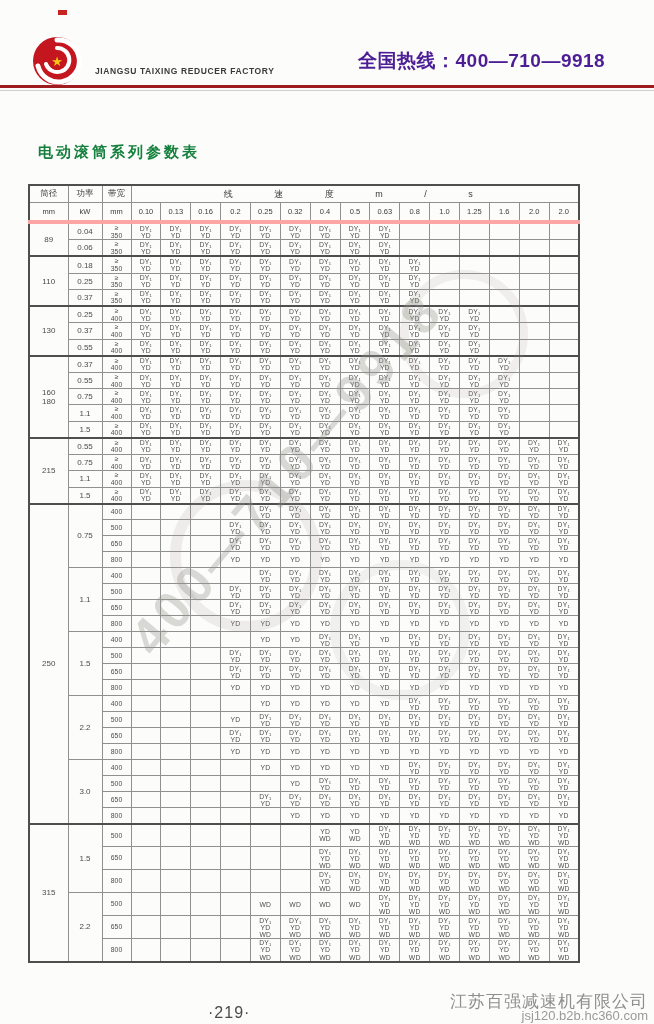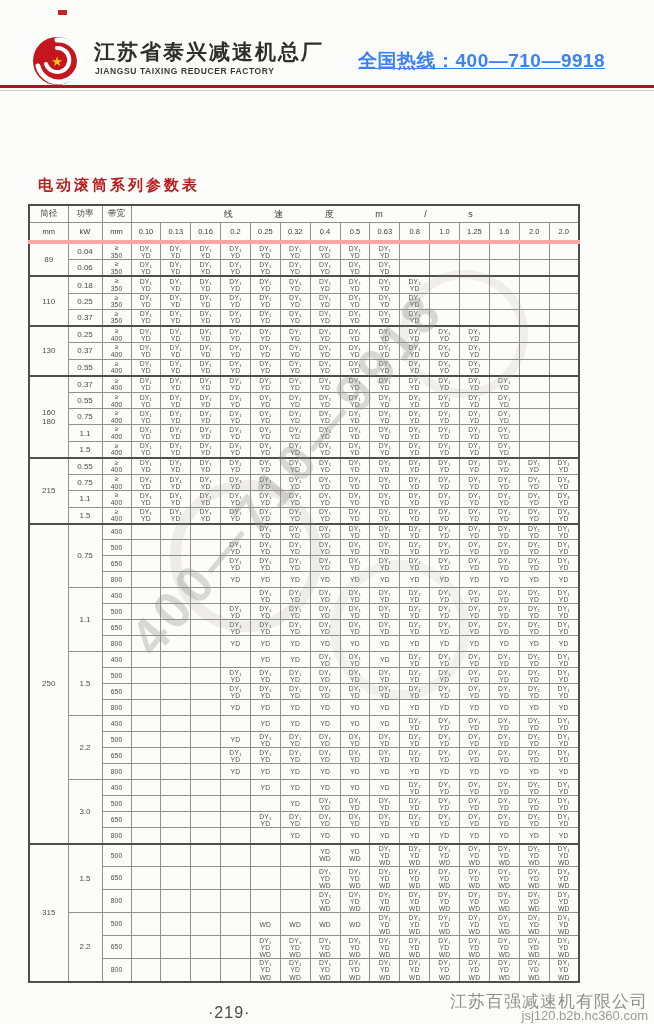--- a/index.html
+++ b/index.html
@@ -2,28 +2,28 @@
 <html><head>
 <meta charset="utf-8">
 <style>
   html,body{margin:0;padding:0;background:#e8e8e6;}
   .page{position:relative;width:654px;height:1024px;background:#fcfcfb;overflow:hidden;
         font-family:"Liberation Sans","DejaVu Sans",sans-serif;margin:0 auto;}
   
   .hdr-logo{position:absolute;left:30px;top:34px;width:54px;height:54px;}
   .hdr-cn{position:absolute;left:94px;top:38px;font-size:21px;font-weight:bold;color:#2e2e2e;letter-spacing:2px;}
   .hdr-en{position:absolute;left:95px;top:66px;font-size:8.5px;font-weight:bold;color:#3a3a3a;letter-spacing:.6px;}
-  .hotline{position:absolute;left:358px;top:48px;font-size:19px;font-weight:bold;color:#3b82f6;letter-spacing:.5px;text-decoration:underline;}
+  .hotline{position:absolute;left:358px;top:48px;font-size:19px;font-weight:bold;color:#4c1d95;letter-spacing:.5px;}
   .red-tick{position:absolute;left:58px;top:10px;width:9px;height:5px;background:#c9231f;}
   .rule-red{position:absolute;left:0;top:85px;width:654px;height:3px;background:#9e1c20;}
   .rule-gray{position:absolute;left:0;top:90px;width:654px;height:1px;background:#cfcfcb;}
   
-  .doc-title{position:absolute;left:38px;top:176px;font-size:15px;font-weight:bold;color:#b91c1c;letter-spacing:3px;}
+  .doc-title{position:absolute;left:38px;top:143px;font-size:15px;font-weight:bold;color:#15803d;letter-spacing:3px;}
   
-  table{position:absolute;left:28px;top:204px;width:552px;border-collapse:collapse;table-layout:fixed;
+  table{position:absolute;left:28px;top:184px;width:552px;border-collapse:collapse;table-layout:fixed;
         border:2px solid #4e4e4e;background:transparent;padding-left:17px;}
   th,td{border:1px solid #909090;text-align:center;vertical-align:middle;padding:0;color:#4c4c4c;overflow:hidden;}
   thead th{font-weight:normal;color:#3c3c3c;}
   .hrow1 th{height:16px;font-size:8.5px;}
   .hrow2 th{height:17px;font-size:7.5px;border-bottom:4px solid #fca5a5;}
   .speed-span{letter-spacing:13px;word-spacing:13px;font-size:9px;color:#3c3c3c;}
   .r16{height:16px;}
   .r23{height:23px;}
   td.diam{font-size:8px;line-height:1.15;margin-left:9px;}
   td.pow{font-size:8px;}
@@ -52,21 +52,20 @@
 
   <div class="hdr-logo">
     <svg width="54" height="54" viewBox="0 0 54 54">
       <circle cx="27" cy="27" r="24" fill="#c4161e"></circle>
       <path d="M27 6 A21 21 0 1 1 8 32" stroke="#ffffff" stroke-width="5" fill="none" stroke-linecap="round"></path>
       <path d="M27 14 A12 12 0 1 1 16 30" stroke="#ffffff" stroke-width="4" fill="none" stroke-linecap="round"></path>
       <circle cx="27" cy="27" r="9" fill="#c4161e"></circle>
       <text x="27" y="32" font-size="13" text-anchor="middle" fill="#f6c714">★</text>
     </svg>
   </div>
-  <div class="hdr-cn">江苏省泰兴减速机总厂</div>
   <div class="hdr-en">JIANGSU TAIXING REDUCER FACTORY</div>
   <div class="hotline">全国热线：400—710—9918</div>
   <div class="rule-red"></div>
   <div class="rule-gray"></div>
 
   <div class="doc-title">电动滚筒系列参数表</div>
 
   <table>
     <colgroup>
       <col style="width:39px">

